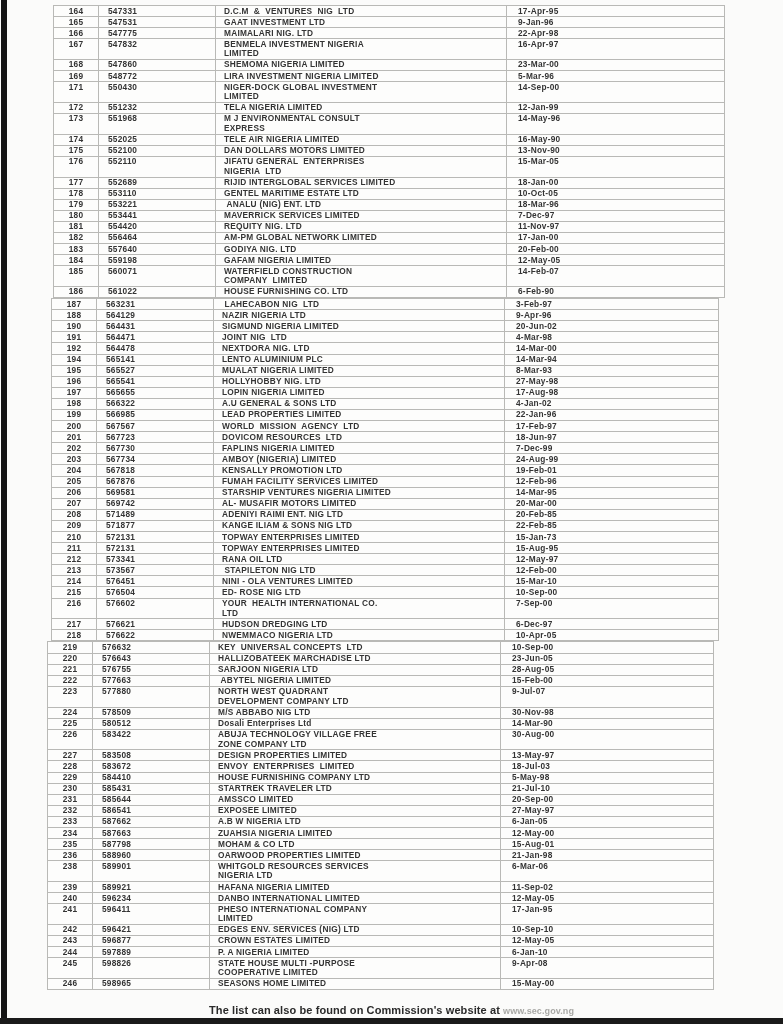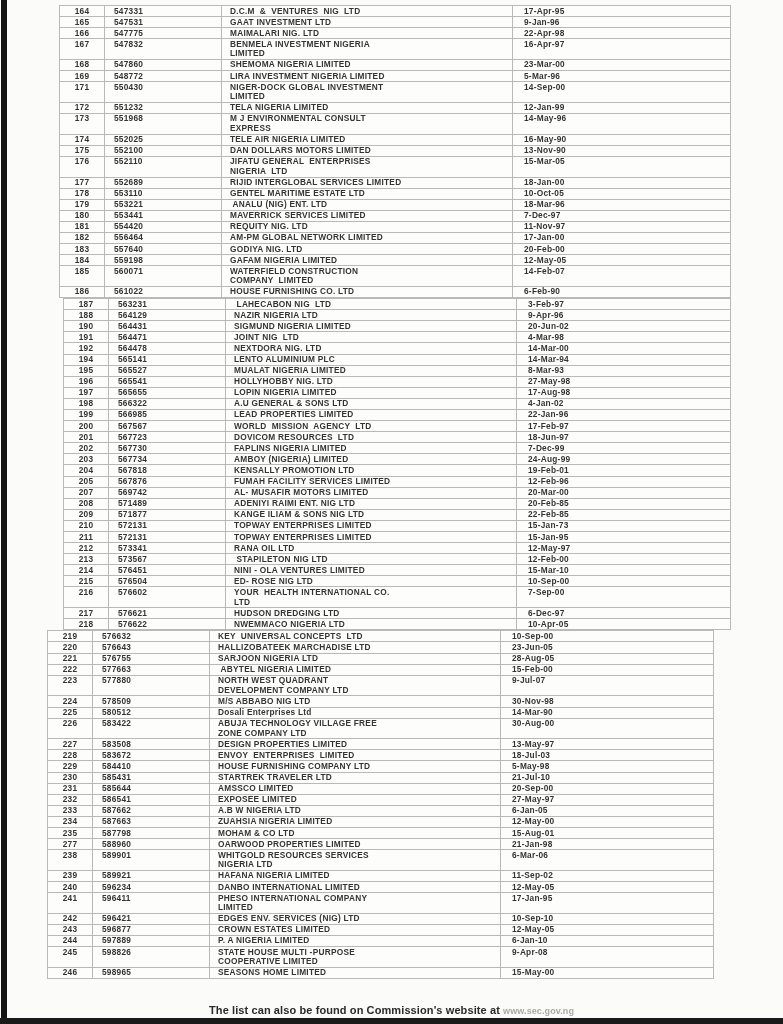--- a/index.html
+++ b/index.html
@@ -7,22 +7,22 @@
     width:783px;height:1024px;position:relative;overflow:hidden;
     background:#fbfbfa;font-family:"Liberation Sans",sans-serif;
   }
   .left-bar{position:absolute;left:1px;top:0;width:6px;height:1024px;background:#141414;}
   .bottom-bar{position:absolute;left:0;top:1018px;width:783px;height:6px;background:#1a1a1a;}
   .doc{position:absolute;left:47px;top:5px;width:690px;}
   table.block{
     border-collapse:collapse;table-layout:fixed;
     border:1.5px solid #7a7a7a;background:#fdfdfc;
   }
-  table.block-1{margin-left:12px;width:671px;}
-  table.block-2{margin-left:16px;width:667px;}
+  table.block-1{margin-left:6px;width:671px;}
+  table.block-2{margin-left:4px;width:667px;}
   table.block-3{margin-left:0;width:666px;}
   td{
     border:1px solid #b9b9b6;
     font-size:8.3px;line-height:9.6px;font-weight:bold;
     color:#343434;letter-spacing:0.25px;
     vertical-align:top;white-space:pre-wrap;overflow:hidden;
     padding:0.5px 2px 0 7px;
   }
   td.c0{text-align:center;padding:0.5px 0 0 0;}
   td.c1{padding-left:9px;}
@@ -293,20 +293,26 @@
           <td class="c2">KENSALLY PROMOTION LTD</td>
           <td class="c3">19-Feb-01</td>
         </tr>
         <tr>
           <td class="c0">205</td>
           <td class="c1">567876</td>
           <td class="c2">FUMAH FACILITY SERVICES LIMITED</td>
           <td class="c3">12-Feb-96</td>
         </tr>
         <tr>
+          <td class="c0">206</td>
+          <td class="c1">569581</td>
+          <td class="c2">STARSHIP VENTURES NIGERIA LIMITED</td>
+          <td class="c3">14-Mar-95</td>
+        </tr>
+        <tr>
           <td class="c0">207</td>
           <td class="c1">569742</td>
           <td class="c2">AL- MUSAFIR MOTORS LIMITED</td>
           <td class="c3">20-Mar-00</td>
         </tr>
         <tr>
           <td class="c0">208</td>
           <td class="c1">571489</td>
           <td class="c2">ADENIYI RAIMI ENT. NIG LTD</td>
           <td class="c3">20-Feb-85</td>
@@ -320,21 +326,21 @@
         <tr>
           <td class="c0">210</td>
           <td class="c1">572131</td>
           <td class="c2">TOPWAY ENTERPRISES LIMITED</td>
           <td class="c3">15-Jan-73</td>
         </tr>
         <tr>
           <td class="c0">211</td>
           <td class="c1">572131</td>
           <td class="c2">TOPWAY ENTERPRISES LIMITED</td>
-          <td class="c3">15-Jan-95</td>
+          <td class="c3">15-Aug-95</td>
         </tr>
         <tr>
           <td class="c0">212</td>
           <td class="c1">573341</td>
           <td class="c2">RANA OIL LTD</td>
           <td class="c3">12-May-97</td>
         </tr>
         <tr>
           <td class="c0">213</td>
           <td class="c1">573567</td>
@@ -481,21 +487,21 @@
           <td class="c2">ZUAHSIA NIGERIA LIMITED</td>
           <td class="c3">12-May-00</td>
         </tr>
         <tr>
           <td class="c0">235</td>
           <td class="c1">587798</td>
           <td class="c2">MOHAM &amp; CO LTD</td>
           <td class="c3">15-Aug-01</td>
         </tr>
         <tr>
-          <td class="c0">277</td>
+          <td class="c0">236</td>
           <td class="c1">588960</td>
           <td class="c2">OARWOOD PROPERTIES LIMITED</td>
           <td class="c3">21-Jan-98</td>
         </tr>
         <tr>
           <td class="c0">238</td>
           <td class="c1">589901</td>
           <td class="c2">WHITGOLD RESOURCES SERVICES
 NIGERIA LTD</td>
           <td class="c3">6-Mar-06</td>

